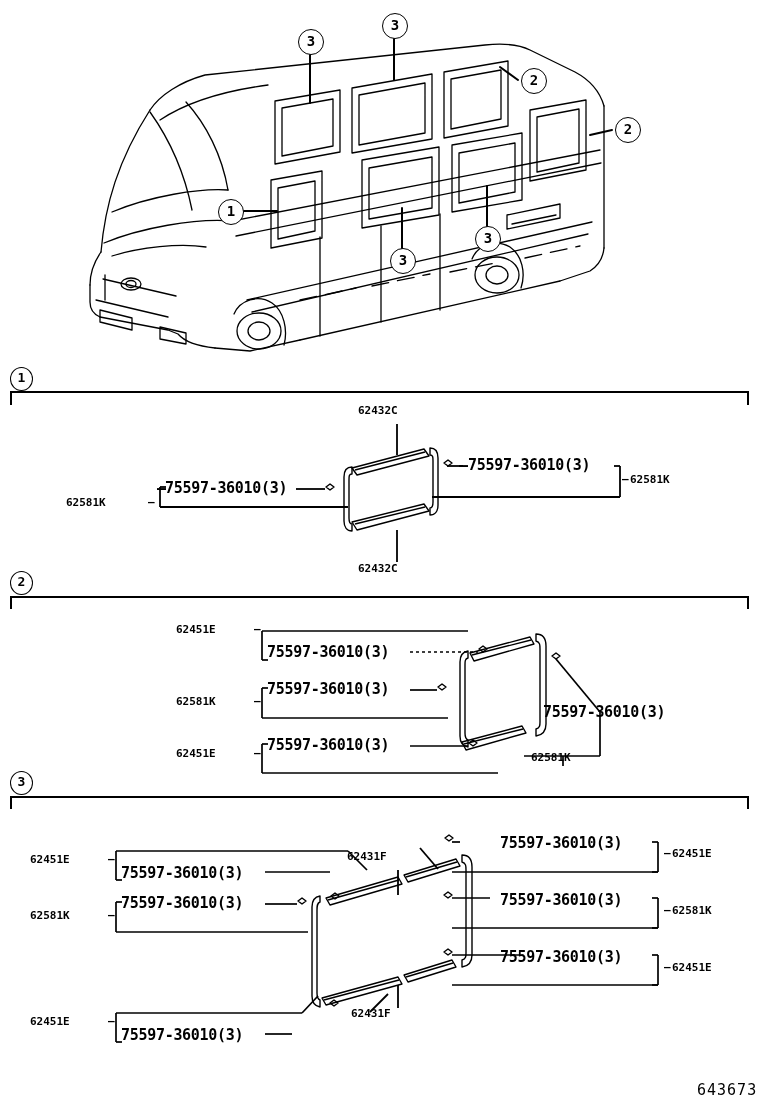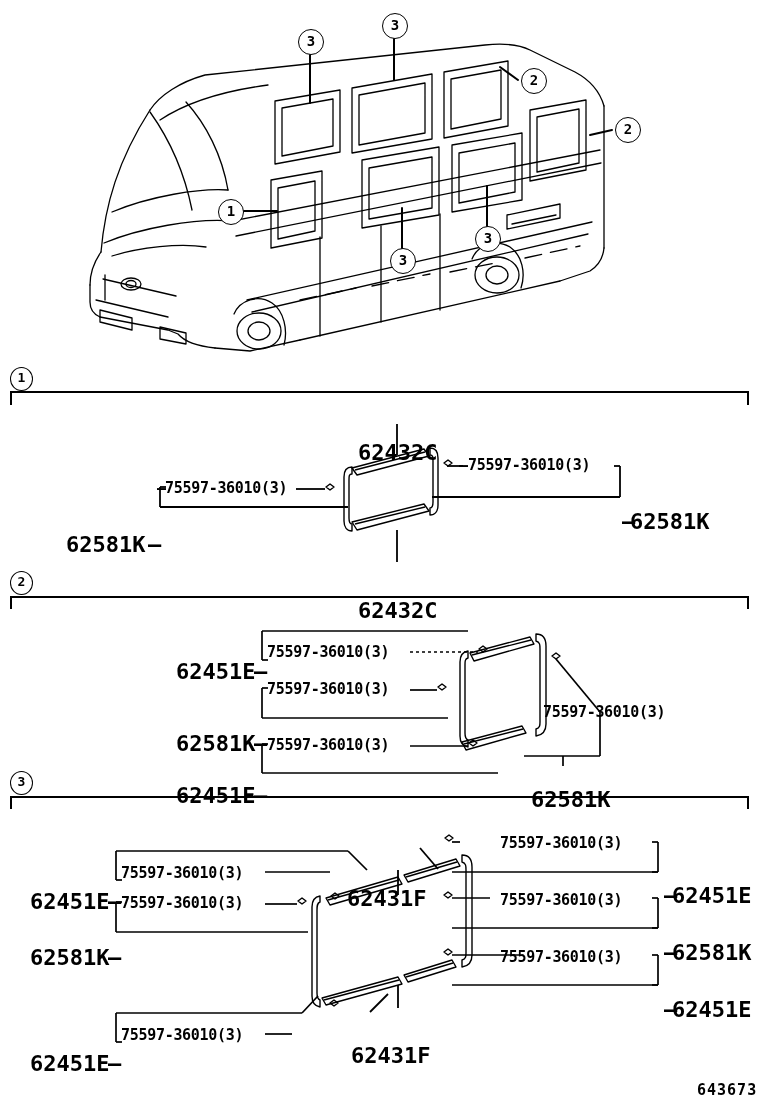--- a/index.html
+++ b/index.html
@@ -5,23 +5,23 @@
 <style>
   html,body{margin:0;padding:0;background:#ffffff;}
   body{
     width:760px;height:1112px;position:relative;overflow:hidden;
     font-family:"DejaVu Sans Mono","Liberation Mono",monospace;
     color:#000;
   }
   .page{position:absolute;left:0;top:0;width:760px;height:1112px;}
   svg.layer{position:absolute;left:0;top:0;width:760px;height:1112px;}
   .txt{position:absolute;white-space:pre;font-weight:bold;color:#000;line-height:1;}
-  .partno{font-family:"DejaVu Sans Mono","Liberation Mono",monospace;font-size:22px;letter-spacing:0px;font-weight:bold;margin-top:37px;}
+  .partno{font-family:"DejaVu Sans Mono","Liberation Mono",monospace;font-size:11px;letter-spacing:0px;font-weight:bold;}
   .boltno{font-family:"DejaVu Sans Mono","Liberation Mono",monospace;font-size:15px;letter-spacing:-0.3px;font-weight:bold;}
-  .figno{font-family:"DejaVu Sans Mono","Liberation Mono",monospace;font-size:15px;font-weight:bold;letter-spacing:1px;}
+  .figno{font-family:"DejaVu Sans Mono","Liberation Mono",monospace;font-size:15px;font-weight:normal;letter-spacing:1px;}
   .calloutnum{
     position:absolute;width:24px;height:24px;border:1.5px solid #000;border-radius:50%;
     background:#fff;text-align:center;line-height:22px;font-size:14px;font-weight:bold;
     font-family:"DejaVu Sans Mono","Liberation Mono",monospace;
   }
   .secnum{
     position:absolute;width:21px;height:22px;border:1.6px solid #000;border-radius:50%;
     background:#fff;text-align:center;line-height:20px;font-size:13px;font-weight:bold;
     font-family:"DejaVu Sans Mono","Liberation Mono",monospace;
   }

